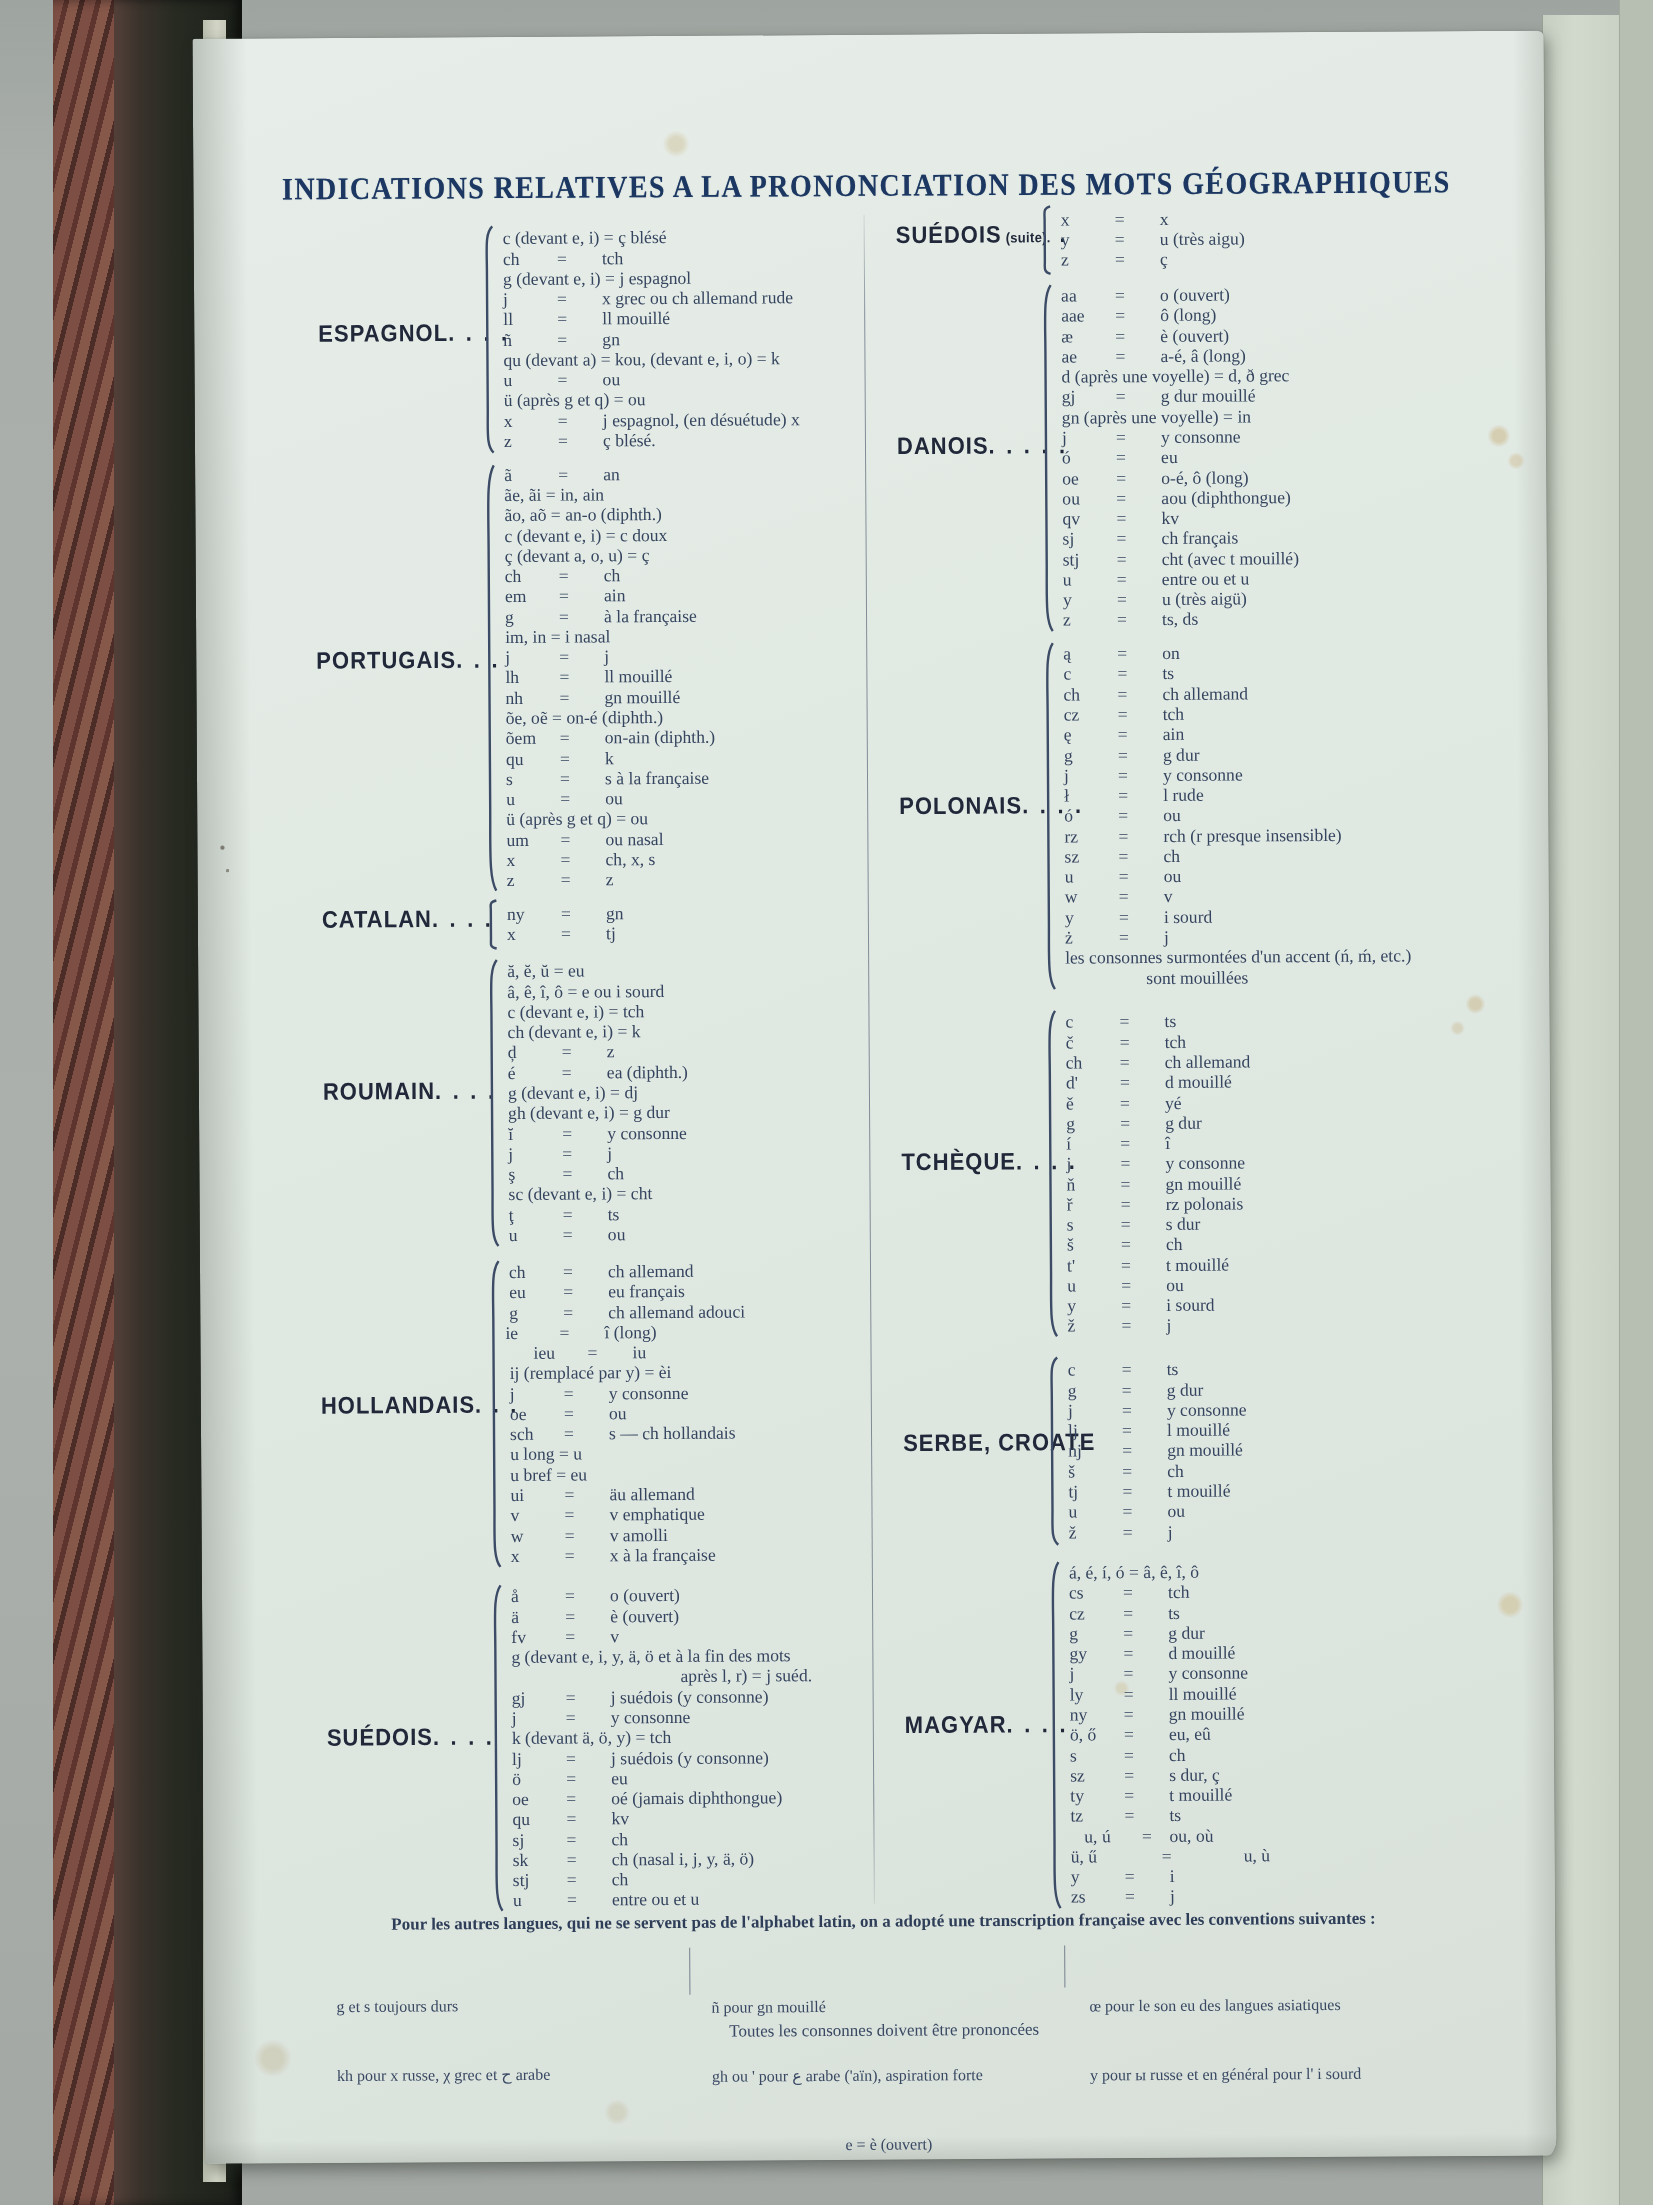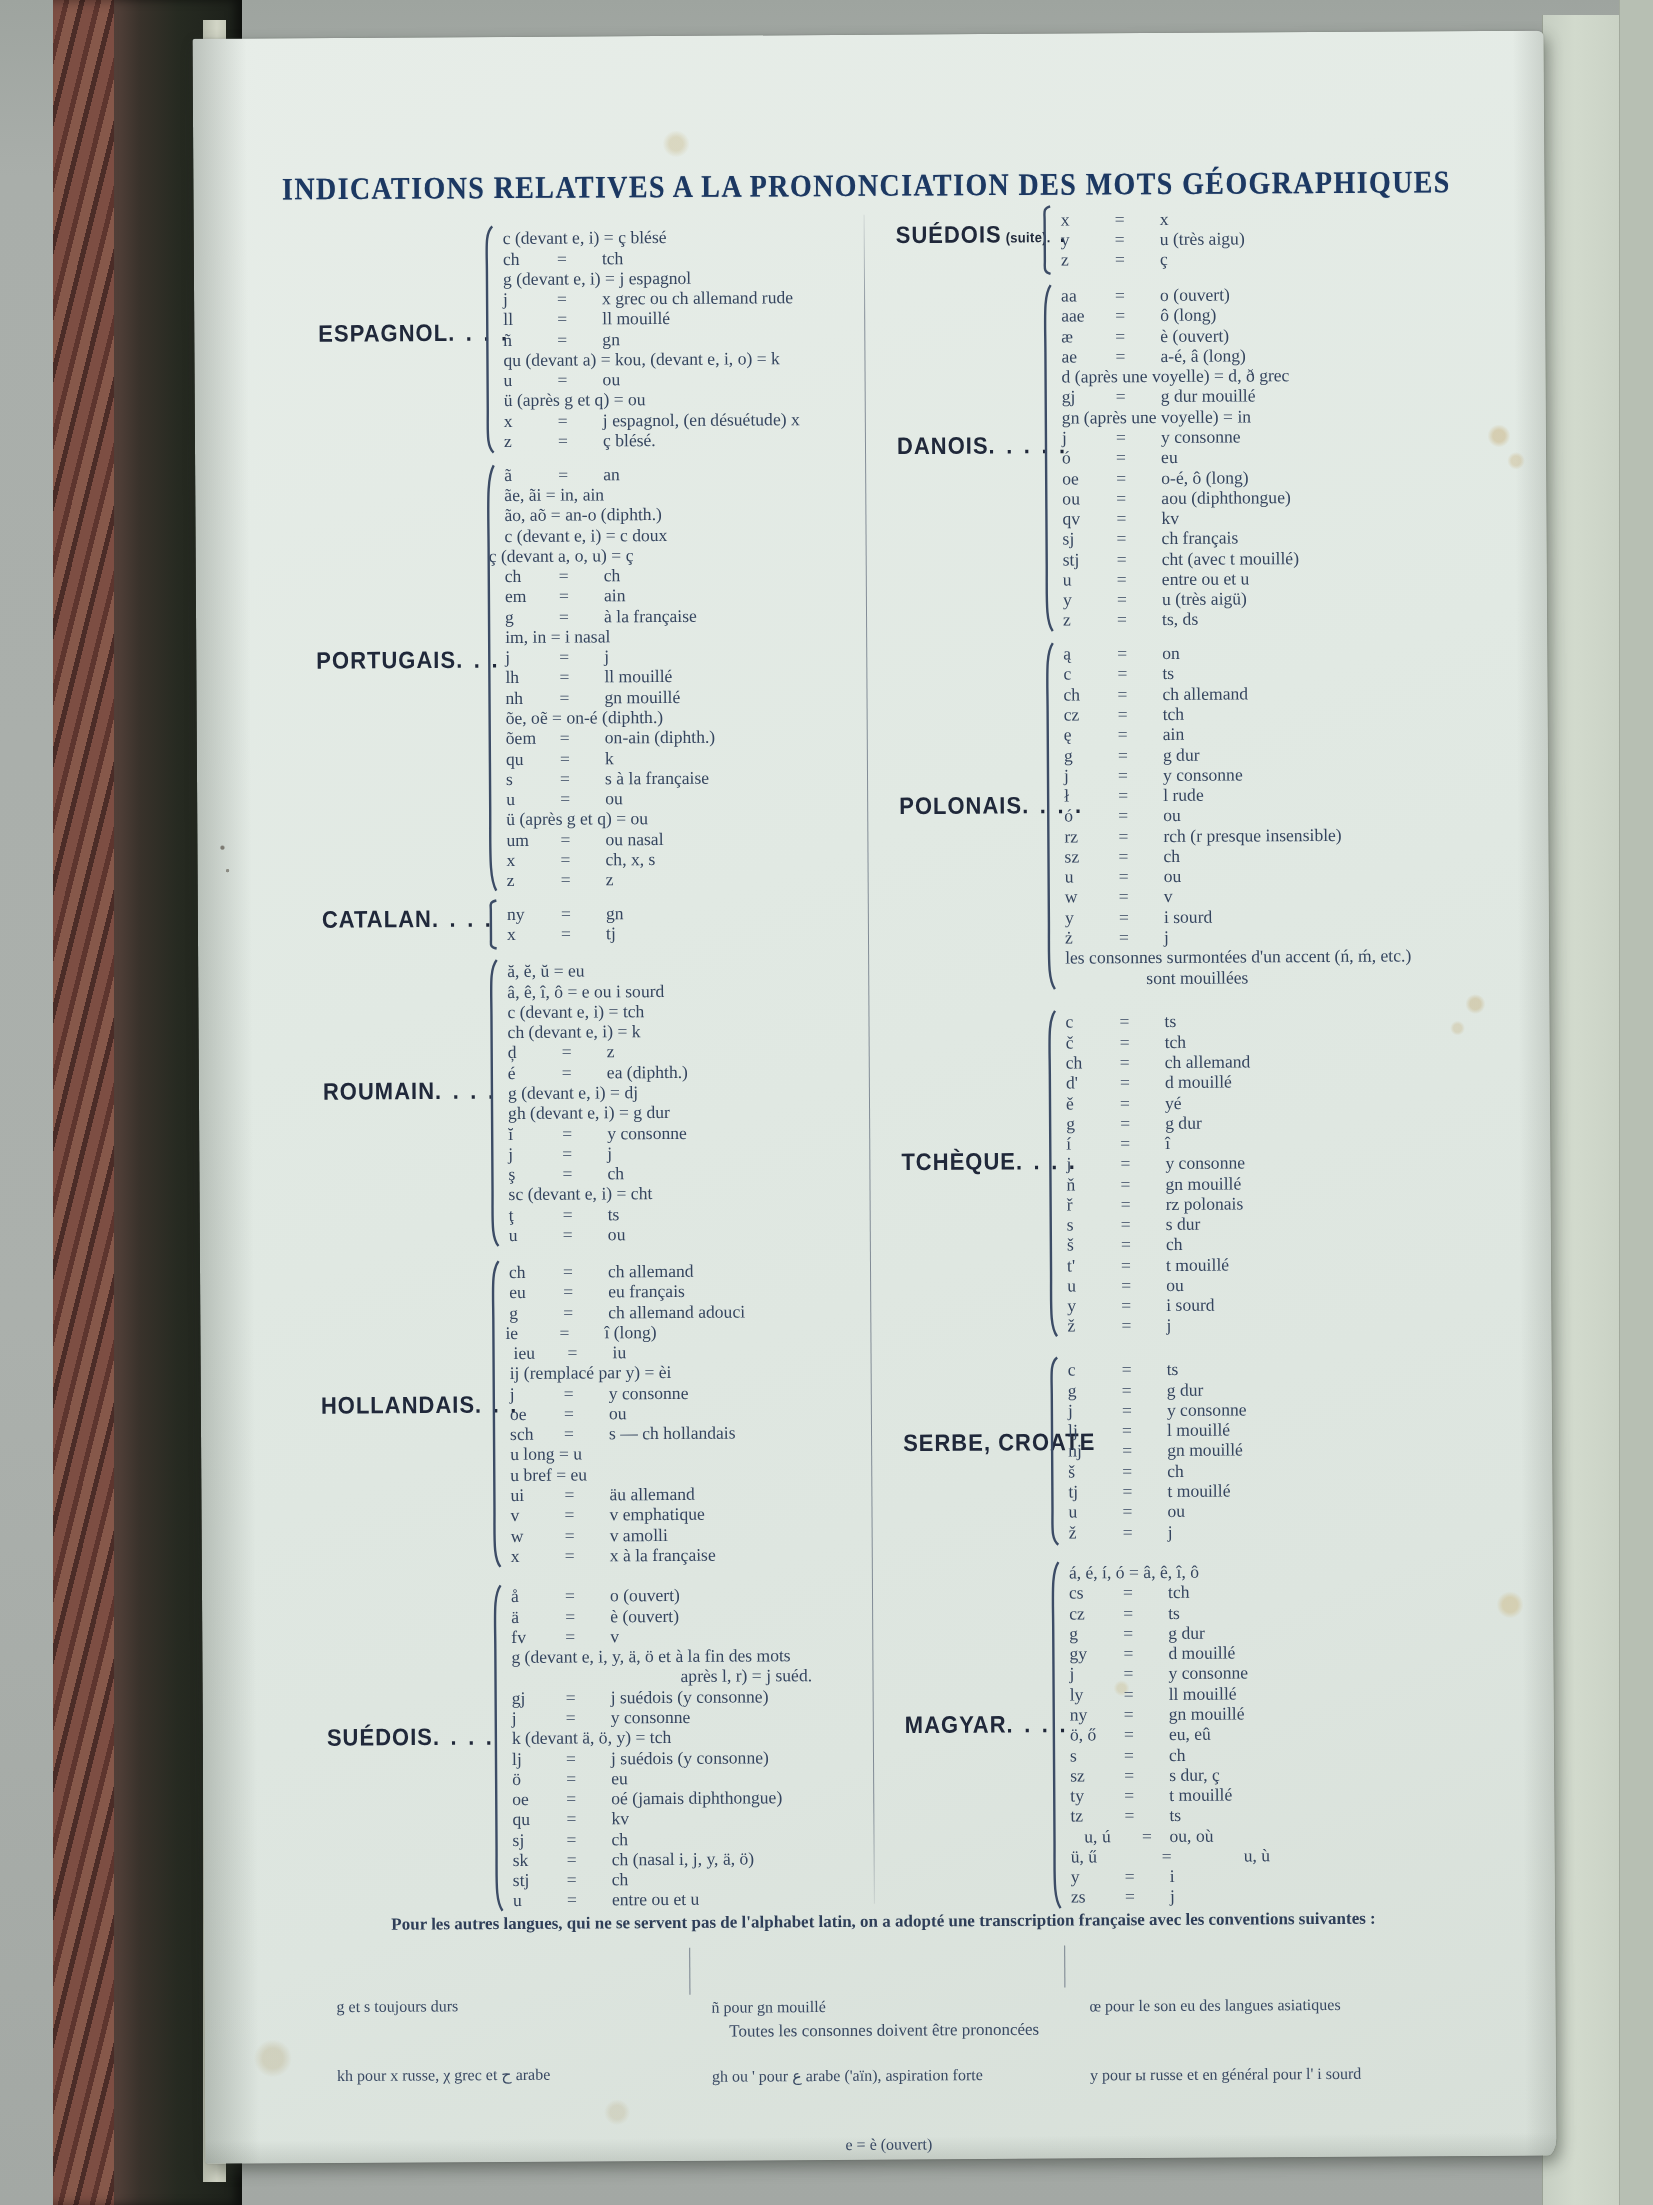--- a/index.html
+++ b/index.html
@@ -91,21 +91,21 @@
         <div class="prow kv" style="left: 508px; top: 409px;"><span class="pk">x</span><span class="pe">=</span><span class="pv">j espagnol, (en désuétude) x</span></div>
         <div class="prow kv" style="left: 508px; top: 429px;"><span class="pk">z</span><span class="pe">=</span><span class="pv">ç blésé.</span></div>
         <div class="lang-label" style="left: 319px; top: 645px;"><span>PORTUGAIS</span><span class="lang-dots">. . .</span></div>
         <svg class="brace" viewBox="0 0 20 100" preserveAspectRatio="none" style="left: 484px; top: 459px; width: 16px; height: 434px;">
           <path d="M17 1 C8 4 10 10 10 20 L10 80 C10 90 8 96 17 99" vector-effect="non-scaling-stroke"></path>
         </svg>
         <div class="prow kv" style="left: 508px; top: 463px;"><span class="pk">ã</span><span class="pe">=</span><span class="pv">an</span></div>
         <div class="prow" style="left: 508px; top: 483px;">ãe, ãi = in, ain</div>
         <div class="prow" style="left: 508px; top: 503px;">ão, aõ = an-o (diphth.)</div>
         <div class="prow" style="left: 508px; top: 524px;">c (devant e, i) = c doux</div>
-        <div class="prow" style="left: 492px; top: 544px;">ç (devant a, o, u) = ç</div>
+        <div class="prow" style="left: 508px; top: 544px;">ç (devant a, o, u) = ç</div>
         <div class="prow kv" style="left: 508px; top: 564px;"><span class="pk">ch</span><span class="pe">=</span><span class="pv">ch</span></div>
         <div class="prow kv" style="left: 508px; top: 584px;"><span class="pk">em</span><span class="pe">=</span><span class="pv">ain</span></div>
         <div class="prow kv" style="left: 508px; top: 605px;"><span class="pk">g</span><span class="pe">=</span><span class="pv">à la française</span></div>
         <div class="prow" style="left: 508px; top: 625px;">im, in = i nasal</div>
         <div class="prow kv" style="left: 508px; top: 645px;"><span class="pk">j</span><span class="pe">=</span><span class="pv">j</span></div>
         <div class="prow kv" style="left: 508px; top: 665px;"><span class="pk">lh</span><span class="pe">=</span><span class="pv">ll mouillé</span></div>
         <div class="prow kv" style="left: 508px; top: 686px;"><span class="pk">nh</span><span class="pe">=</span><span class="pv">gn mouillé</span></div>
         <div class="prow" style="left: 508px; top: 706px;">õe, oẽ = on-é (diphth.)</div>
         <div class="prow kv" style="left: 508px; top: 726px;"><span class="pk">õem</span><span class="pe">=</span><span class="pv">on-ain (diphth.)</span></div>
         <div class="prow kv" style="left: 508px; top: 747px;"><span class="pk">qu</span><span class="pe">=</span><span class="pv">k</span></div>
@@ -140,21 +140,21 @@
         <div class="prow kv" style="left: 508px; top: 1203px;"><span class="pk">ţ</span><span class="pe">=</span><span class="pv">ts</span></div>
         <div class="prow kv" style="left: 508px; top: 1223px;"><span class="pk">u</span><span class="pe">=</span><span class="pv">ou</span></div>
         <div class="lang-label" style="left: 319px; top: 1390px;"><span>HOLLANDAIS</span><span class="lang-dots">. . .</span></div>
         <svg class="brace" viewBox="0 0 20 100" preserveAspectRatio="none" style="left: 484px; top: 1256px; width: 16px; height: 312px;">
           <path d="M17 1 C8 4 10 10 10 20 L10 80 C10 90 8 96 17 99" vector-effect="non-scaling-stroke"></path>
         </svg>
         <div class="prow kv" style="left: 508px; top: 1260px;"><span class="pk">ch</span><span class="pe">=</span><span class="pv">ch allemand</span></div>
         <div class="prow kv" style="left: 508px; top: 1280px;"><span class="pk">eu</span><span class="pe">=</span><span class="pv">eu français</span></div>
         <div class="prow kv" style="left: 508px; top: 1301px;"><span class="pk">g</span><span class="pe">=</span><span class="pv">ch allemand adouci</span></div>
         <div class="prow kv" style="left: 504px; top: 1321px;"><span class="pk">ie</span><span class="pe">=</span><span class="pv">î (long)</span></div>
-        <div class="prow kv" style="left: 512px; top: 1341px;"><span class="pk">ieu</span><span class="pe">=</span><span class="pv">iu</span></div>
+        <div class="prow kv" style="left: 532px; top: 1341px;"><span class="pk">ieu</span><span class="pe">=</span><span class="pv">iu</span></div>
         <div class="prow" style="left: 508px; top: 1361px;">ij (remplacé par y) = èi</div>
         <div class="prow kv" style="left: 508px; top: 1382px;"><span class="pk">j</span><span class="pe">=</span><span class="pv">y consonne</span></div>
         <div class="prow kv" style="left: 508px; top: 1402px;"><span class="pk">oe</span><span class="pe">=</span><span class="pv">ou</span></div>
         <div class="prow kv" style="left: 508px; top: 1422px;"><span class="pk">sch</span><span class="pe">=</span><span class="pv">s — ch hollandais</span></div>
         <div class="prow" style="left: 508px; top: 1442px;">u long = u</div>
         <div class="prow" style="left: 508px; top: 1463px;">u bref = eu</div>
         <div class="prow kv" style="left: 508px; top: 1483px;"><span class="pk">ui</span><span class="pe">=</span><span class="pv">äu allemand</span></div>
         <div class="prow kv" style="left: 508px; top: 1503px;"><span class="pk">v</span><span class="pe">=</span><span class="pv">v emphatique</span></div>
         <div class="prow kv" style="left: 508px; top: 1524px;"><span class="pk">w</span><span class="pe">=</span><span class="pv">v amolli</span></div>
         <div class="prow kv" style="left: 508px; top: 1544px;"><span class="pk">x</span><span class="pe">=</span><span class="pv">x à la française</span></div>

